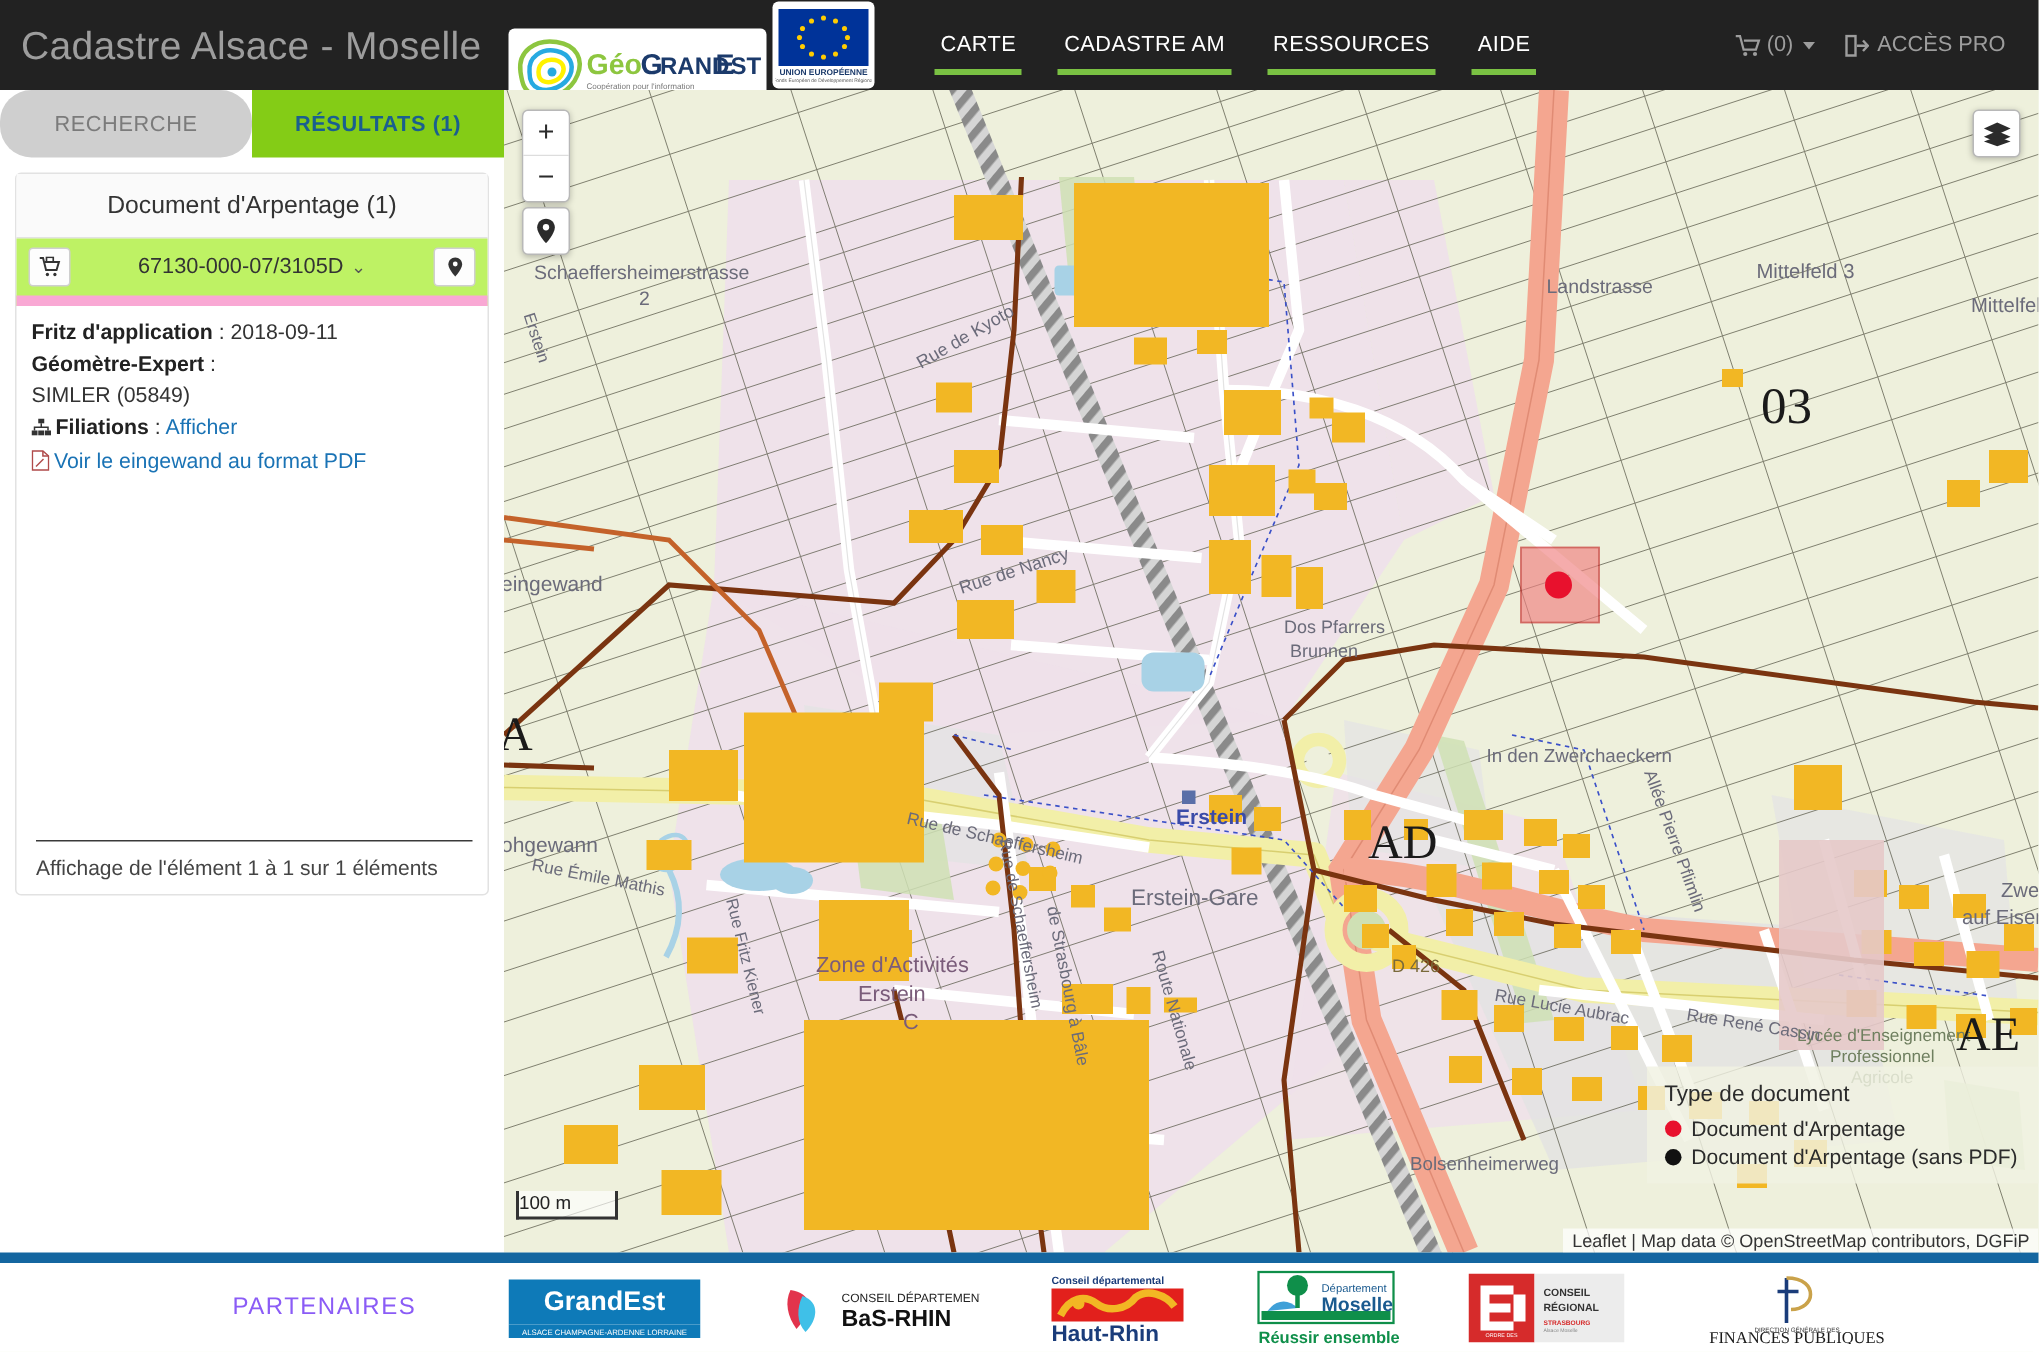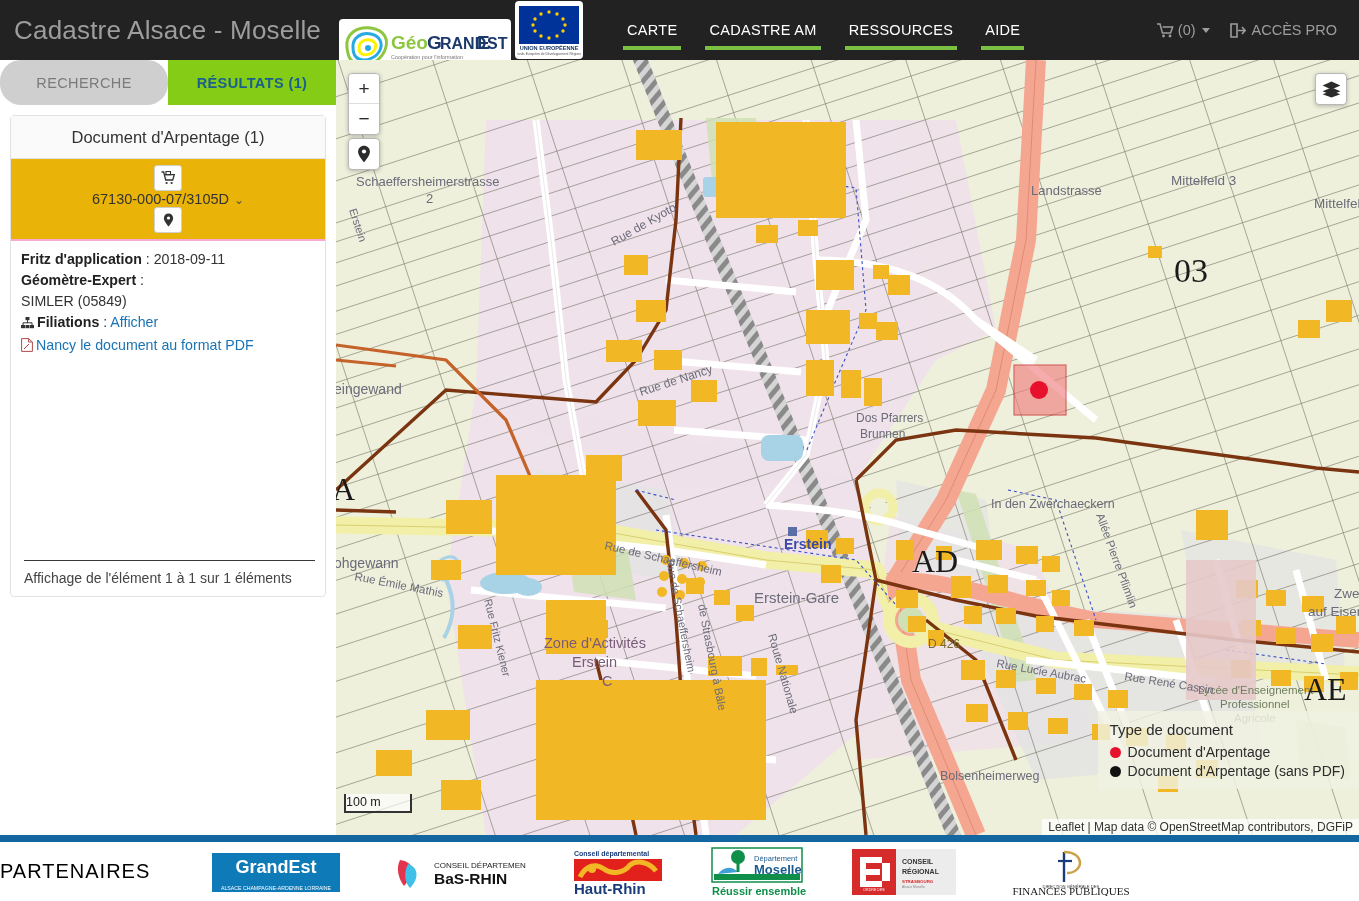--- a/index.html
+++ b/index.html
@@ -123,23 +123,22 @@
     text-align: center;
     font-size: 16.5px;
     color: #333;
     padding: 12px 0 11px 0;
     border-bottom: 1px solid #e2e2e2;
     background: #fafafa;
   }
   #doc-row {
     display: flex; align-items: center;
     padding: 6px 8px;
-    border-bottom: 2px solid #f9a8d4;
-    background: #eab308;
-    flex-direction: column;
+    border-bottom: 7px solid #f9a8d4;
+    background: #bef264;
   }
   .sq-btn {
     width: 28px; height: 26px;
     border: 1px solid #cfcfcf;
     border-radius: 3px;
     background: #fdfdfd;
     display: flex; align-items: center; justify-content: center;
     cursor: pointer;
     font-size: 13px;
     color: #333;
@@ -274,23 +273,24 @@
     background: #1466a0;
   }
   #footer {
     position: absolute;
     top: 842px; left: 0;
     width: 1359px; height: 59px;
     background: #ffffff;
     display: flex; align-items: center;
   }
   #partners-label {
-    color: #000000;
-    font-size: 20px;
+    color: #8b5cf6;
+    font-size: 16px;
     letter-spacing: 1px;
+    margin-left: 155px;
     margin-right: 62px;
     white-space: nowrap;
   }
   .partner-logo {
     margin-right: 46px;
     display: flex; align-items: center;
   }
 </style>
 </head>
 <body>
@@ -413,21 +413,21 @@
           </svg>
         </span><span class="lbl">Filiations</span><span> : </span><span class="link">Afficher</span>
       </div>
       <div class="detail-line">
         <span class="mini-icon">
           <svg width="12" height="14" viewBox="0 0 12 14">
             <path d="M0.6 0.6h7L11.4 4v9.4H0.6z" fill="#fff" stroke="#b04a4a" stroke-width="1"></path>
             <path d="M7.6 0.6V4h3.8" fill="none" stroke="#b04a4a" stroke-width="1"></path>
             <path d="M3 11l5-5" stroke="#b04a4a" stroke-width="1"></path>
           </svg>
-        </span><span class="link">Nancy le document au format PDF</span>
+        </span><span class="link">Voir le eingewand au format PDF</span>
       </div>
     </div>
 
     <div id="card-footer">
       <div id="card-footer-rule"></div>
       <div id="footer-count">Affichage de l'élément 1 à 1 sur 1 éléments</div>
     </div>
   </div>
 </div>
 

